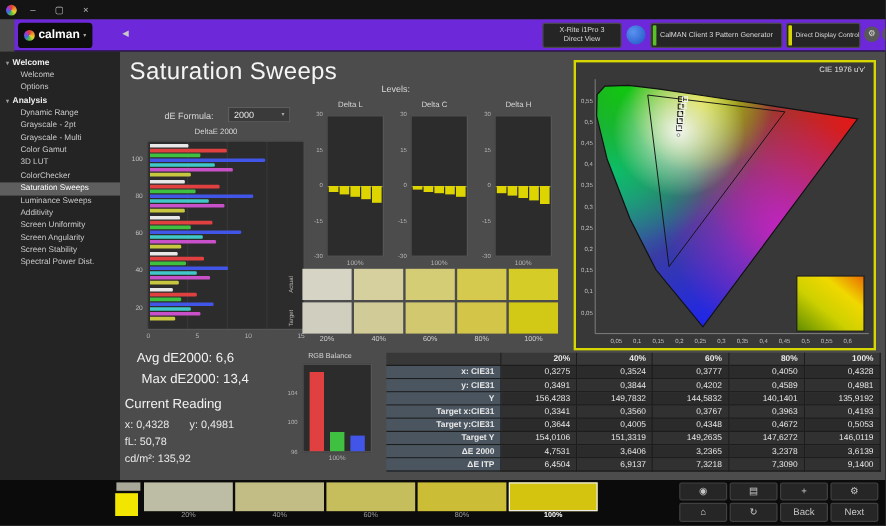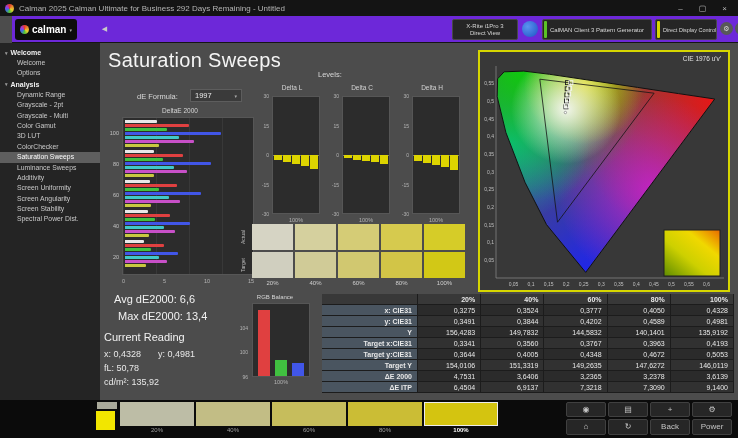--- a/index.html
+++ b/index.html
@@ -116,21 +116,20 @@
 .f-btn{width:40px;height:15px;background:#262626;border:1px solid #404040;border-radius:2px;color:#c6c6c6;font-size:8px;line-height:13px;text-align:center}
 #footer-buttons-bottom .f-btn{height:16px;line-height:14px}
 </style>
 </head>
 <body>
 
 <div class="window">
 
   <div class="titlebar">
     <div class="logo-dot"></div>
-    <div class="tb-title">Calman 2025 Calman Ultimate for Business 292 Days Remaining  -  Untitled</div>
     <div class="win-btn">–</div>
     <div class="win-btn">▢</div>
     <div class="win-btn">×</div>
   </div>
 
   <div class="toolbar">
     <div class="logo-btn">
       <div class="logo-dot"></div>
       <span class="logo-word">calman</span>
       <span class="caret">▾</span>
@@ -179,21 +178,21 @@
         <div class="tree-item">Screen Stability</div>
         <div class="tree-item">Spectral Power Dist.</div>
       </div>
   </div>
 
   <div class="main">
     <div class="page-title">Saturation Sweeps</div>
     <div class="lbl" id="levels-label">Levels:</div>
     <div class="lbl" id="de-label">dE Formula:</div>
     <div class="dropdown" id="de-dd">
-      <span>1997</span>
+      <span>2000</span>
       <span class="caret">▾</span>
     </div>
 
     <div id="de-panel">
       <div class="ctitle">DeltaE 2000</div>
       <div id="de-plot">
           <div class="de-group">
             <div class="de-bar" style="width: 25.3333%; background: rgb(232, 232, 232);"></div>
             <div class="de-bar" style="width: 50.6667%; background: rgb(224, 64, 64);"></div>
             <div class="de-bar" style="width: 33.3333%; background: rgb(64, 192, 64);"></div>
@@ -601,17 +600,17 @@
     <div id="footer-buttons-top">
         <div class="f-btn">◉</div>
         <div class="f-btn">▤</div>
         <div class="f-btn">+</div>
         <div class="f-btn">⚙</div>
       </div>
     <div id="footer-buttons-bottom">
         <div class="f-btn">⌂</div>
         <div class="f-btn">↻</div>
         <div class="f-btn">Back</div>
-        <div class="f-btn">Power</div>
+        <div class="f-btn">Next</div>
       </div>
   </div>
 
 </div>
 
 </body></html>

